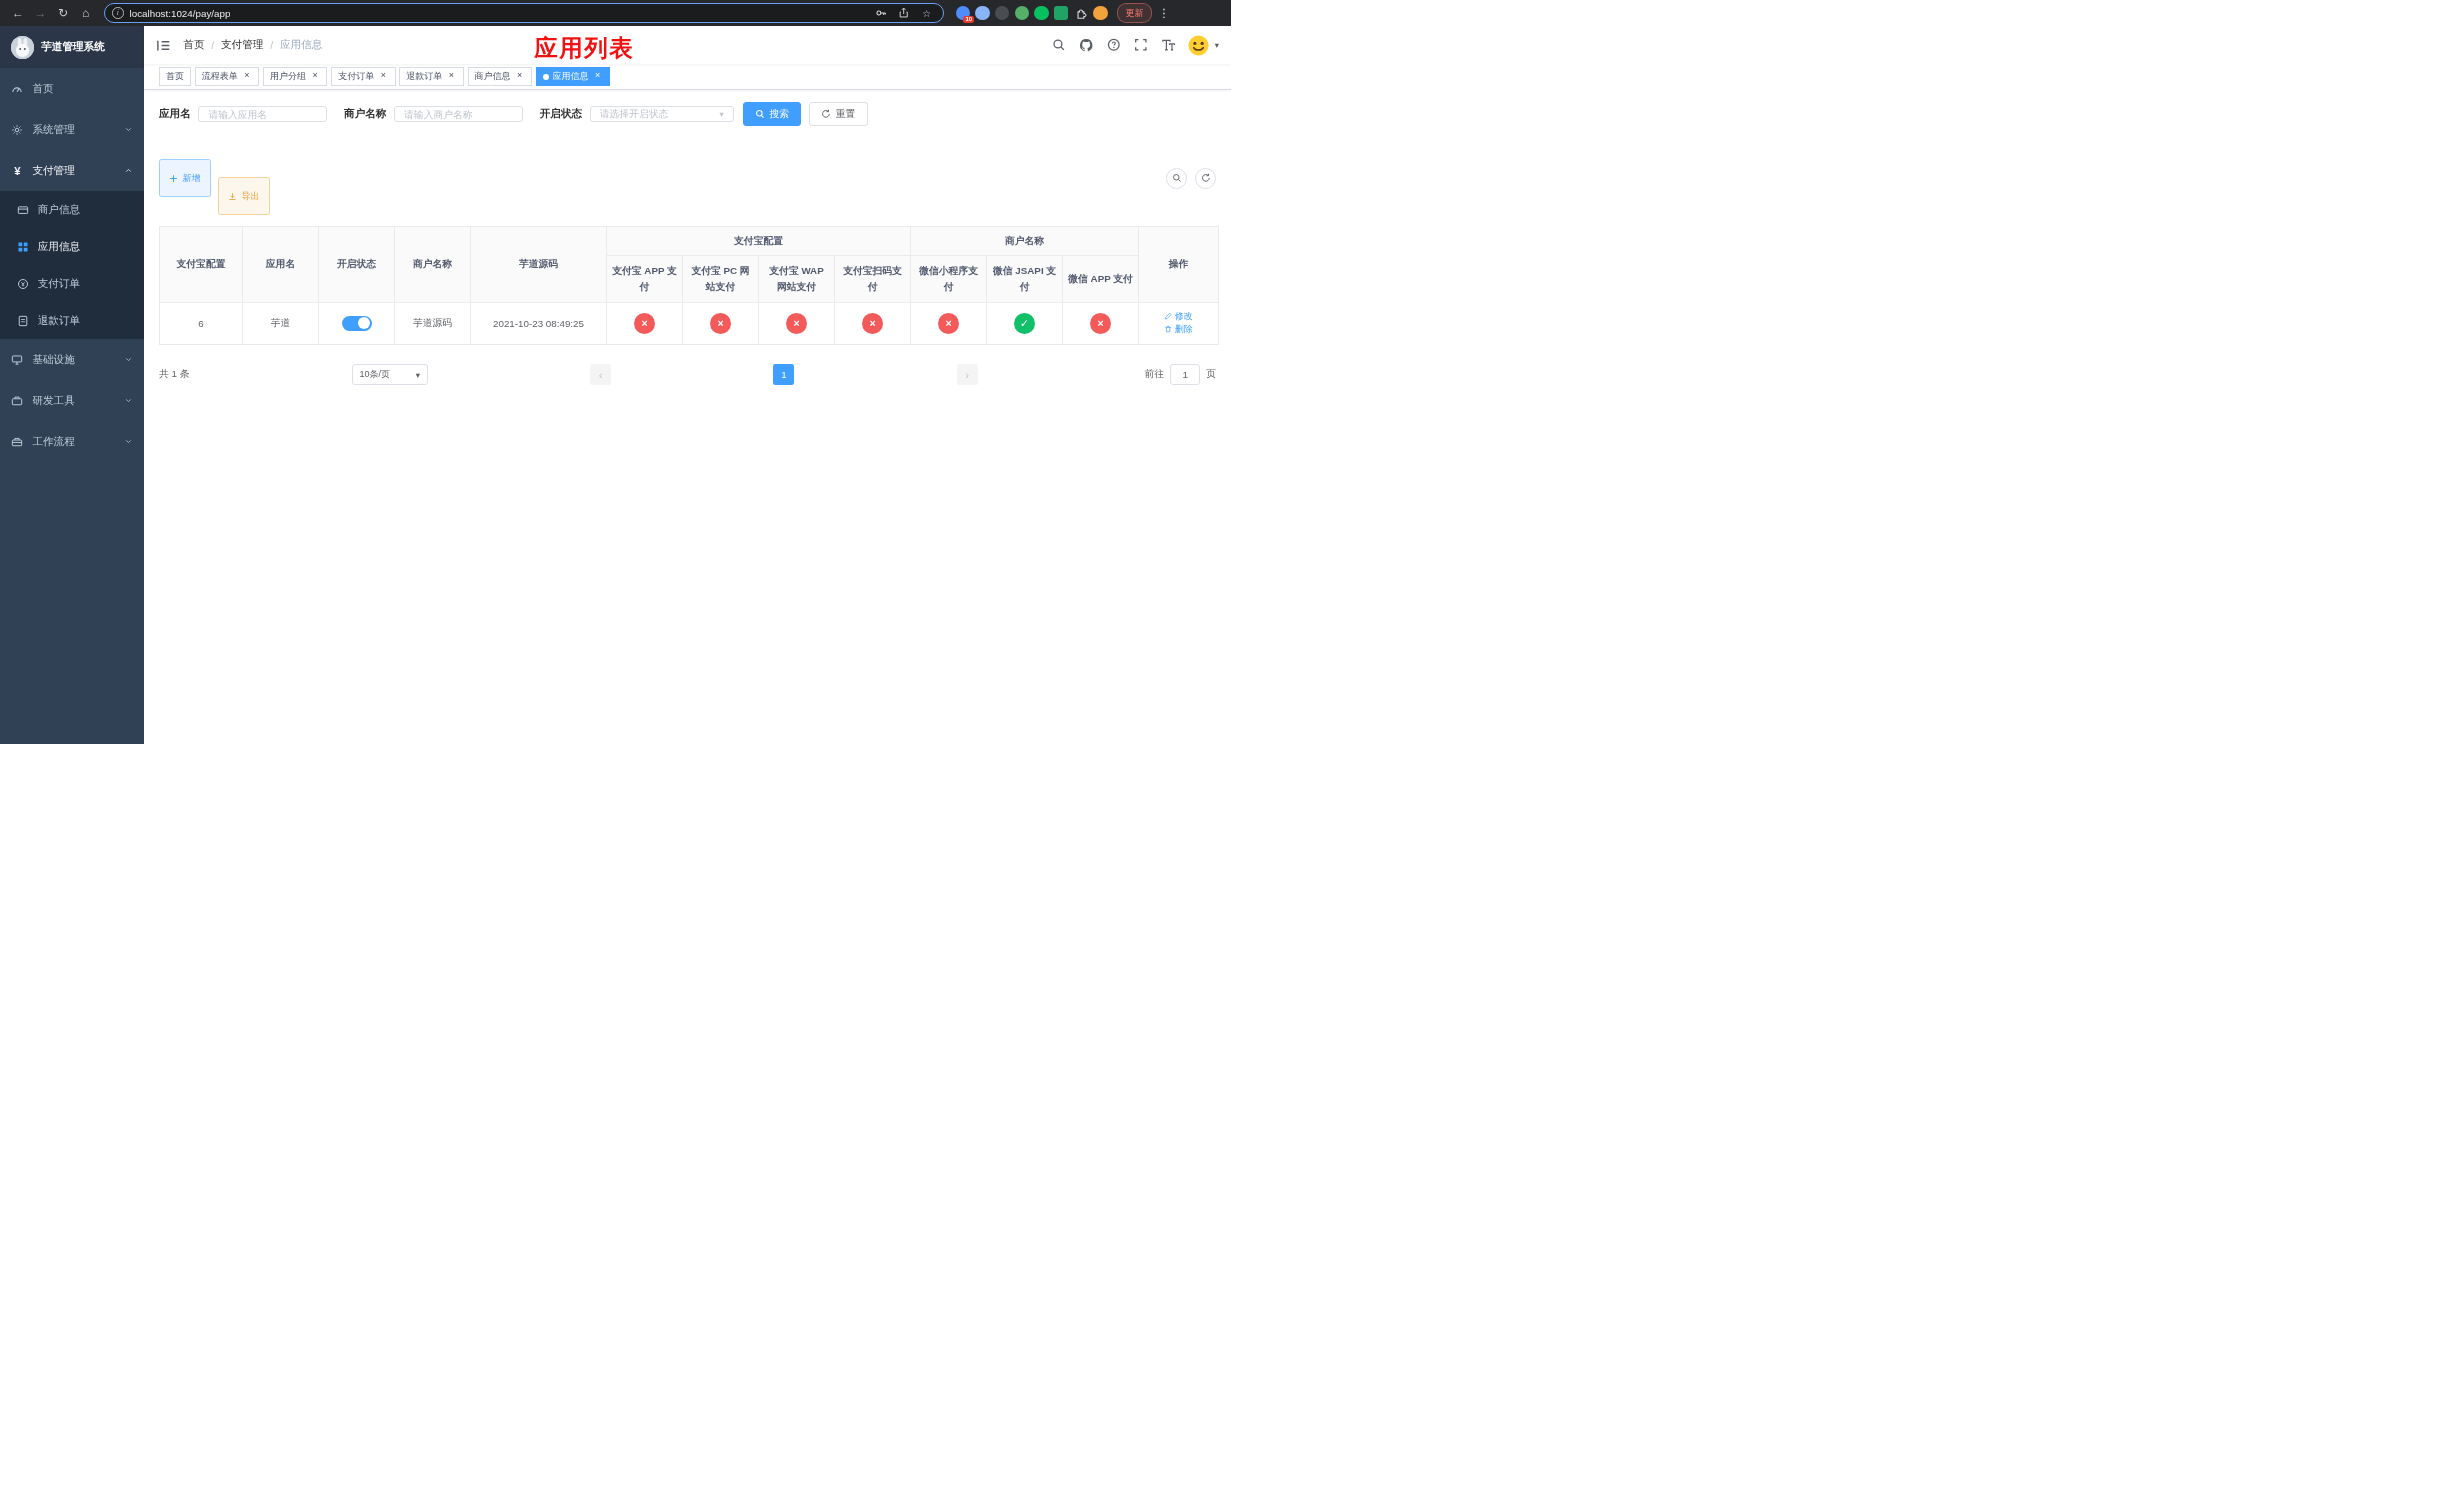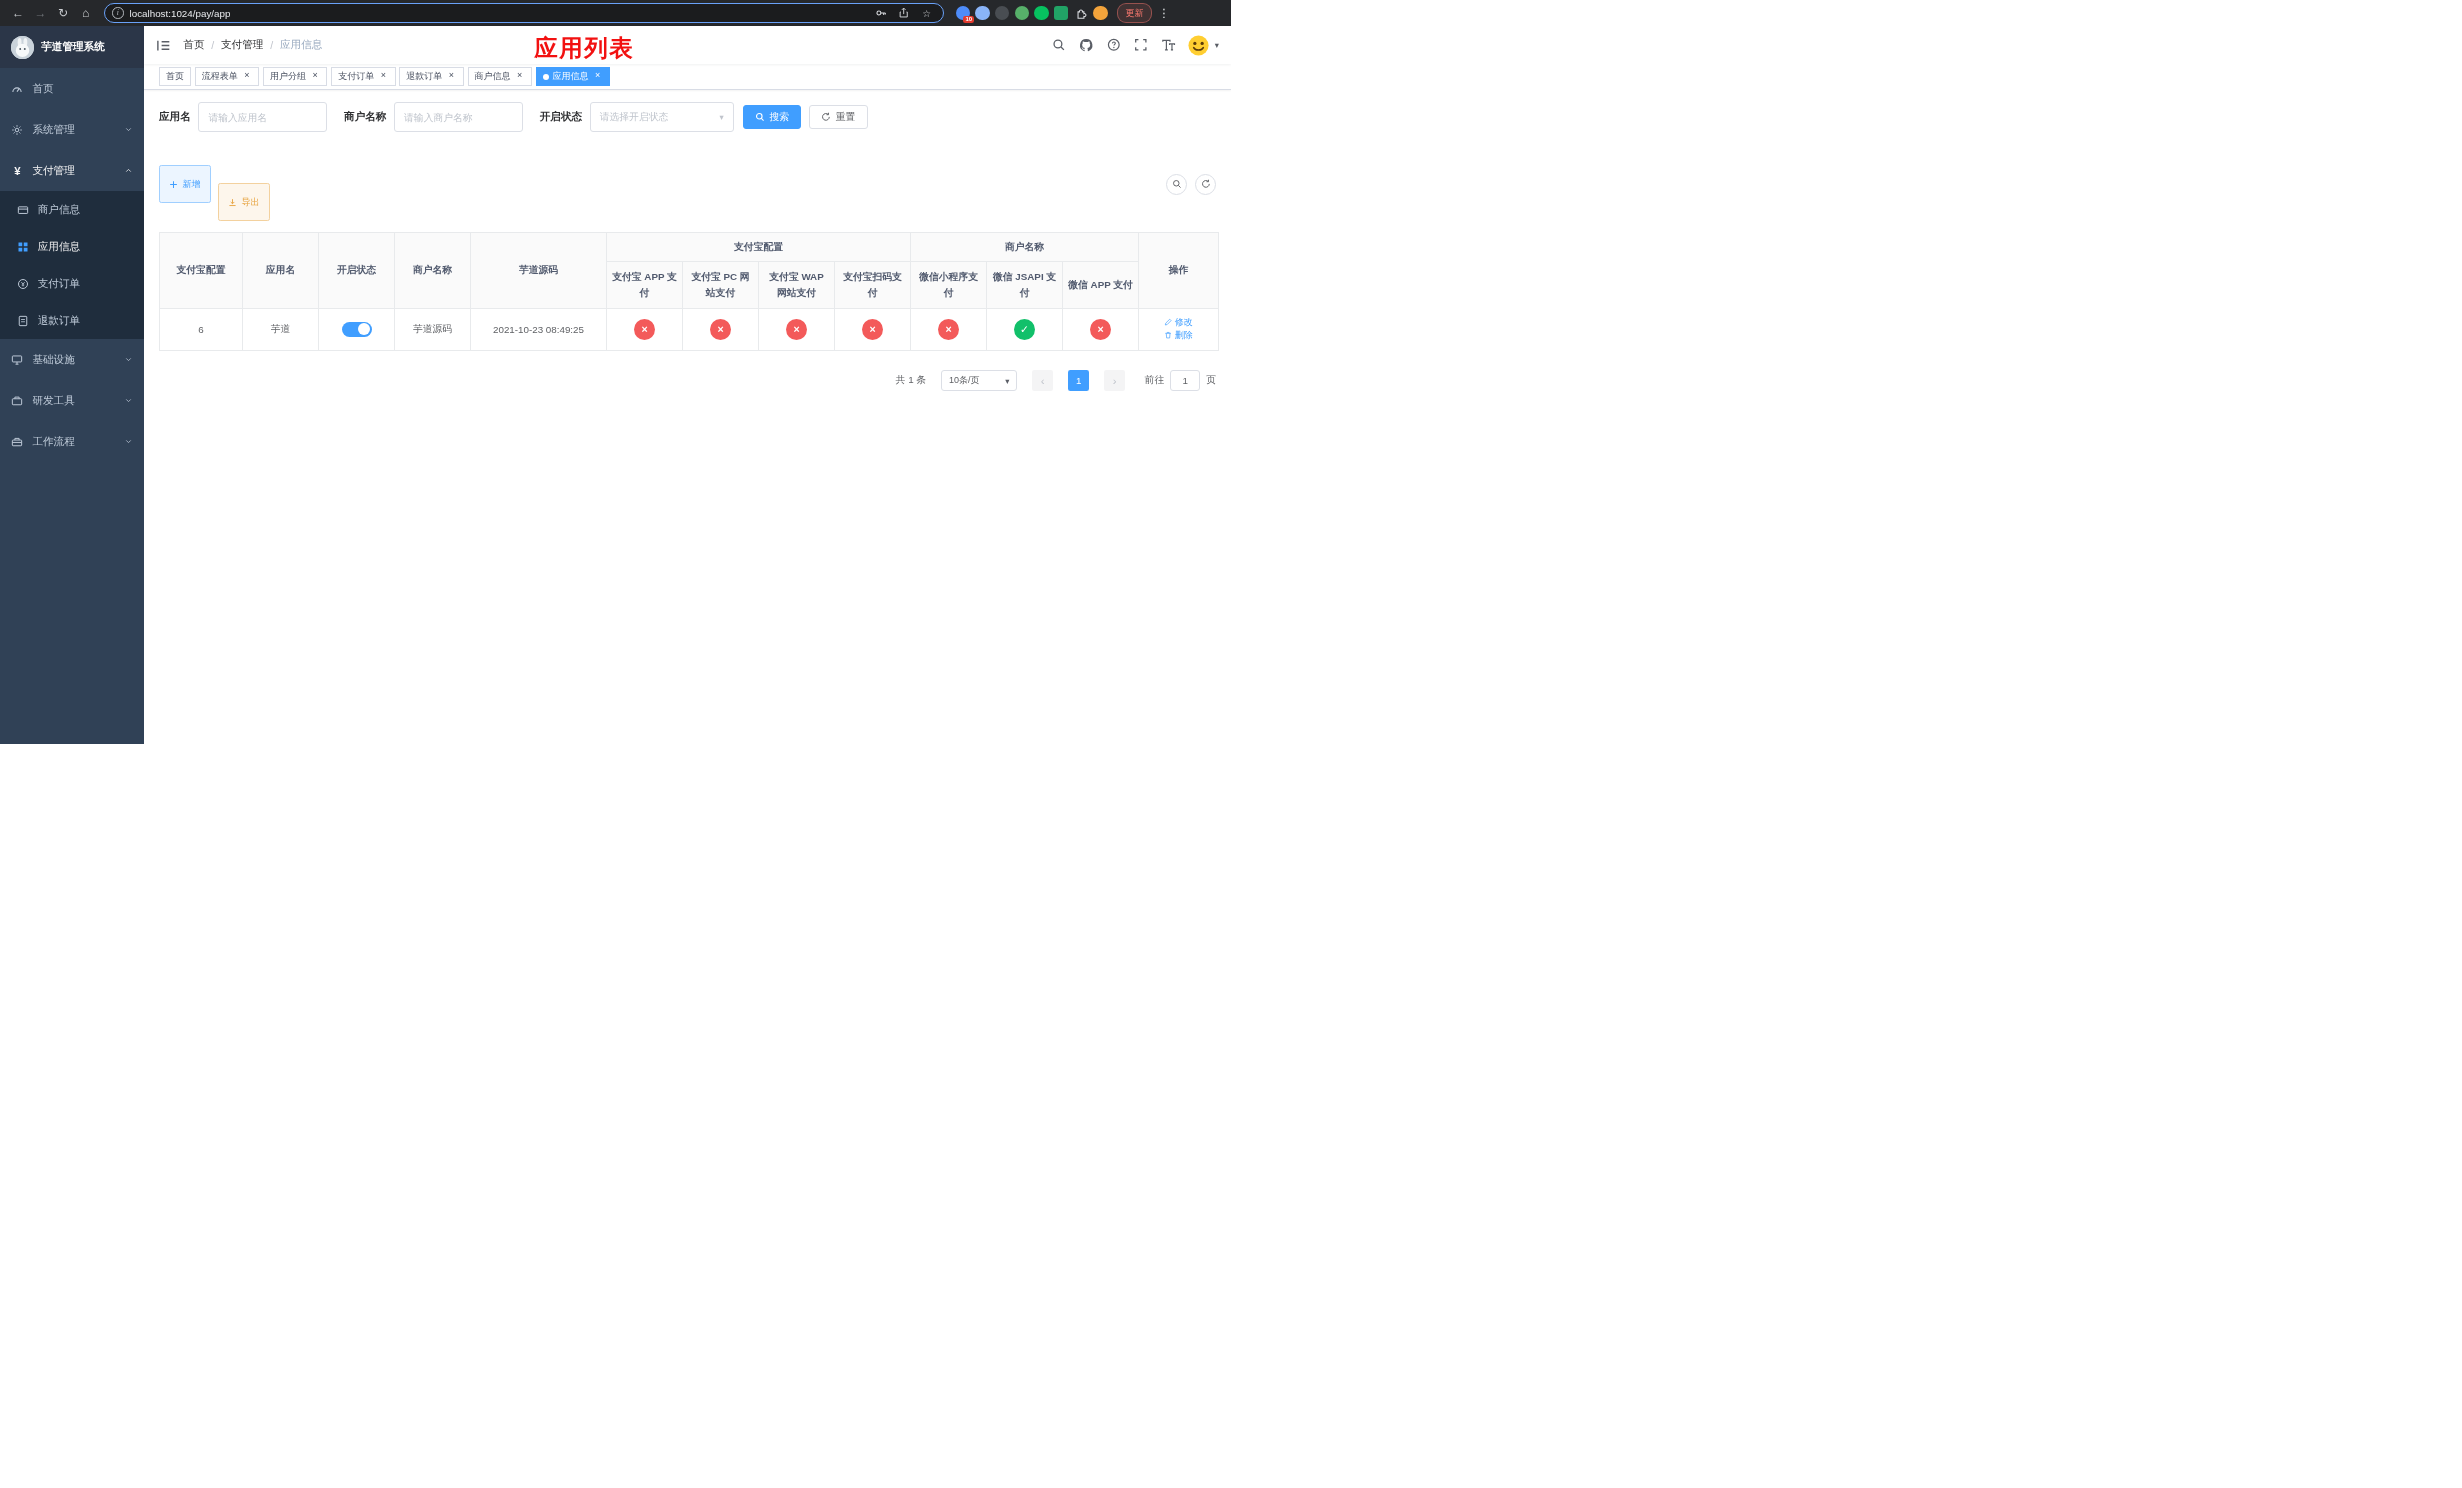--- a/index.html
+++ b/index.html
@@ -72,21 +72,21 @@
   .tag .dot { width:6px; height:6px; border-radius:50%; background:#fff; display:none; }
   .tag .close { width:10.6px; height:10.6px; line-height:9.8px; text-align:center; border-radius:50%; font-size:9px; }
   .tag.active { background:#409eff; border-color:#409eff; color:#fff; }
   .tag.active .dot { display:inline-block; }
 
   
   .content { flex:1; padding:12px 15px; }
 
   .filter-row { display:flex; align-items:center; margin-bottom:0; }
   .f-label { font-size:10.6px; font-weight:700; color:#303133; margin-right:7.6px; white-space:nowrap; }
-  .f-input, .f-select { height:30px; border:0.8px solid #dcdfe6; border-radius:3px; background:#fff;
+  .f-input, .f-select { height:16px; border:0.8px solid #dcdfe6; border-radius:3px; background:#fff;
     font-size:9.8px; color:#606266; padding:0 9px; font-family:inherit; }
   .f-input { width:129px; margin-right:16.7px; }
   .f-input::placeholder { color:#bfc4cc; }
   .f-select { width:144px; margin-right:9px; display:flex; align-items:center; justify-content:space-between; cursor:pointer; }
   .f-select .ph { color:#bfc4cc; }
   .f-select .caret { color:#c0c4cc; }
   .btn { height:24px; border-radius:3px; border:0.8px solid #dcdfe6; background:#fff; color:#606266;
     font-size:9.8px; padding:0 11.4px; display:inline-flex; align-items:center; gap:4.5px; cursor:pointer; font-family:inherit; white-space:nowrap; }
   .btn-primary { background:#409eff; border-color:#409eff; color:#fff; margin-left:0; }
   .btn + .btn { margin-left:7.6px; }
@@ -111,21 +111,21 @@
   .status-circle { width:21px; height:21px; border-radius:50%; display:inline-flex; align-items:center;
     justify-content:center; color:#fff; font-size:10.6px; font-weight:700; }
   .status-circle.state-off { background:#f35a5a; }
   .status-circle.state-on { background:#12c06a; }
   .switch { width:30px; height:15px; border-radius:7.6px; position:relative; display:inline-block; vertical-align:middle; cursor:pointer; }
   .switch::after { content:""; position:absolute; top:1.5px; width:12px; height:12px; border-radius:50%; background:#fff; }
   .switch.state-on { background:#409eff; } .switch.state-on::after { right:1.5px; }
   .op-link { color:#409eff; font-size:9px; display:inline-flex; align-items:center; gap:2.3px; cursor:pointer; margin:0 3.8px; white-space:nowrap; }
 
   
-  .pagination-row { margin-top:19.7px; display:flex; align-items:center; justify-content:flex-end; gap:15px;
+  .pagination-row { margin-top:19.7px; display:flex; align-items:center; justify-content:space-between; gap:15px;
     font-size:9.8px; color:#606266; }
   .page-size { width:76px; height:21px; border:0.8px solid #dcdfe6; border-radius:3px; display:flex;
     align-items:center; justify-content:space-between; padding:0 6.8px; font-size:9px; cursor:pointer; }
   .pager-btn { min-width:21px; height:21px; background:#f4f4f5; border-radius:2.3px; display:flex; align-items:center;
     justify-content:center; color:#c0c4cc; font-size:11.4px; cursor:pointer; }
   .pager-num { min-width:21px; height:21px; border-radius:2.3px; display:flex; align-items:center; justify-content:center;
     font-size:9.8px; cursor:pointer; }
   .pager-num.active { background:#409eff; color:#fff; }
   .goto-group { display:flex; align-items:center; gap:6px; margin-left:4.5px; }
   .goto-input { width:30px; height:21px; border:0.8px solid #dcdfe6; border-radius:3px; text-align:center;

